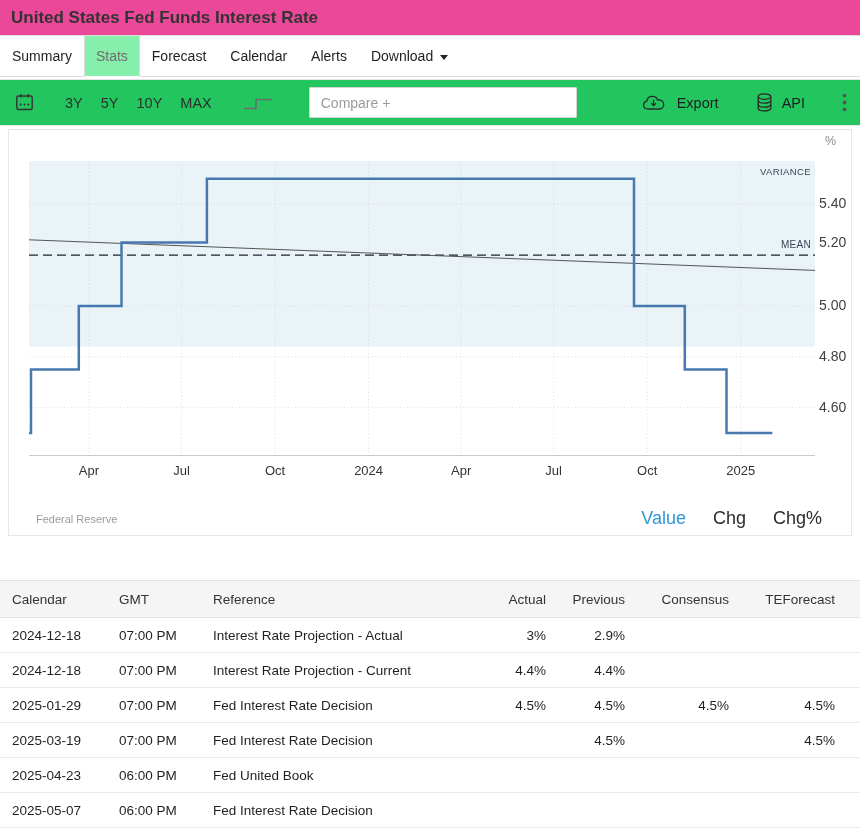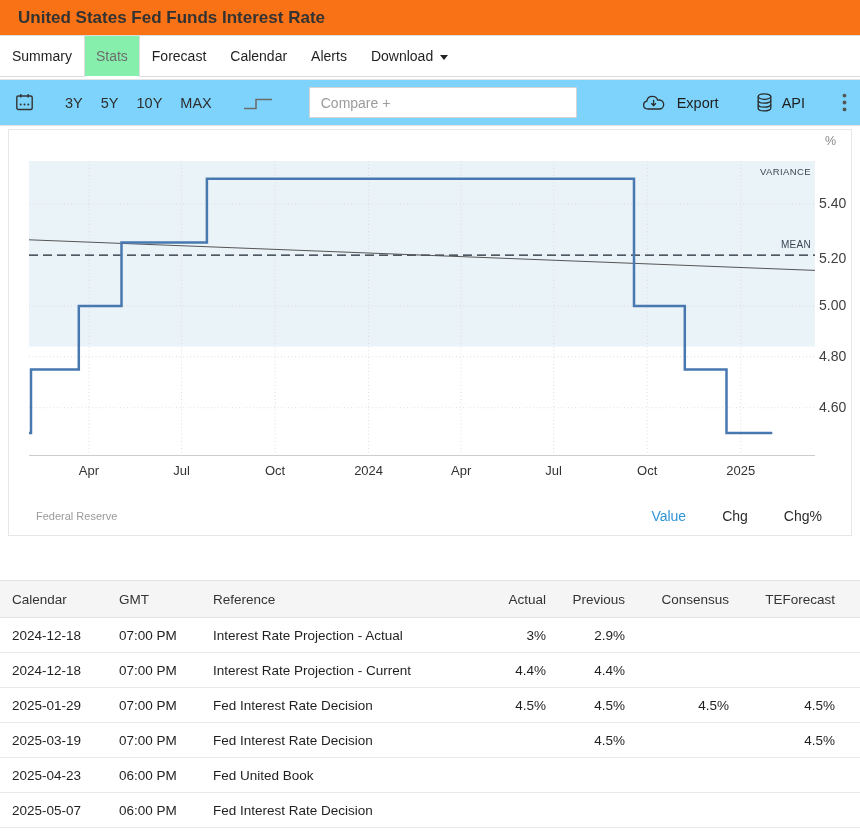--- a/index.html
+++ b/index.html
@@ -3,35 +3,35 @@
 <meta charset="utf-8">
 <style>
   * { box-sizing: border-box; }
   html,body { margin:0; padding:0; }
   body {
     width:860px; height:831px; background:#fff; overflow:hidden;
     font-family:"Liberation Sans", "DejaVu Sans", sans-serif;
     -webkit-font-smoothing:antialiased;
   }
   
-  .page-header { height:36px; background:#f97316; border-bottom:1px solid #dcdcdc;
-    display:flex; align-items:center; padding-left:18px; }
+  .page-header { height:36px; background:#ec4899; border-bottom:1px solid #dcdcdc;
+    display:flex; align-items:center; padding-left:11px; }
   .page-title { font-size:17px; font-weight:bold; color:#333; }
 
   
   .tab-bar { display:flex; height:41px; border-bottom:1px solid #dcdcdc; background:#fff; padding-left:0; }
   .tab { position:relative; display:flex; align-items:center; padding:0 11px;
     font-size:14px; color:#1f1f1f; cursor:pointer; border-left:1px solid transparent; border-right:1px solid transparent; }
   .tab.active { border-left-color:#dcdcdc; border-right-color:#dcdcdc; color:#6e6e6e; background:#86efac; }
   .tab.active::after { content:""; position:absolute; left:0; right:0; bottom:-1px; height:1px; background:#fff; }
   .caret-down { display:inline-block; width:0; height:0; margin-left:7px; margin-top:2px;
     border-left:4px solid transparent; border-right:4px solid transparent; border-top:5px solid #222; }
 
   
-  .toolbar { margin-top:2px; height:47px; background:#7dd3fc;
+  .toolbar { margin-top:2px; height:47px; background:#22c55e;
     border-top:1px solid #e4e4e4; border-bottom:1px solid #e4e4e4;
     display:flex; align-items:center; }
   .icon-btn { display:flex; align-items:center; justify-content:center; cursor:pointer; }
   .cal-btn { margin-left:14px; }
   .ranges { display:flex; gap:18px; margin-left:30px; }
   .range-btn { font-size:14.5px; color:#2e2e2e; cursor:pointer; }
   .step-btn { margin-left:28px; }
   .compare-input { margin-left:33px; width:268px; height:31px; border:1px solid #d4d4d4;
     background:#fff; padding:0 11px; font-size:14px; color:#333; border-radius:1px;
     font-family:"Liberation Sans", sans-serif; outline:none; }
@@ -41,21 +41,21 @@
 
   
   .chart-card { margin:3px 8px 0 8px; height:407px; border:1px solid #e7e7e7; position:relative; background:#fff; }
   #chart-svg { position:absolute; left:20px; top:31px; display:block; }
   .pct-label { position:absolute; top:4px; right:15px; font-size:12.5px; color:#8a8a8a; }
   .y-label { position:absolute; left:810px; width:42px; font-size:14px; color:#404040; }
   .x-label { position:absolute; width:70px; text-align:center; top:333px; font-size:13px; color:#333; }
   .chart-footer { position:absolute; left:27px; right:29px; top:378px;
     display:flex; justify-content:space-between; align-items:center; }
   .source-label { font-size:11px; color:#9a9a9a; }
-  .footer-links { display:flex; gap:36px; font-size:14px; }
+  .footer-links { display:flex; gap:27px; font-size:18px; }
   .footer-link { color:#2c2c2c; cursor:pointer; }
   .footer-link.active { color:#2f96d8; }
 
   
   .calendar-table { width:860px; margin-top:44px; border-collapse:collapse; table-layout:fixed; font-size:13.5px; }
   .calendar-table th { background:#f5f5f5; border-top:1px solid #e2e2e2; border-bottom:1px solid #e2e2e2;
     height:37px; font-weight:normal; color:#333; text-align:left; padding:0; }
   .calendar-table td { height:35px; border-bottom:1px solid #eaeaea; color:#1f1f1f; padding:0; }
   .calendar-table .pad-l { padding-left:12px; }
   .calendar-table .num { text-align:right; }
@@ -160,21 +160,21 @@
       <line x1="711.8" y1="0" x2="711.8" y2="295" stroke="#e0dcdc" stroke-width="1" stroke-dasharray="1,2.5"></line>
       <line x1="0" y1="294.5" x2="786" y2="294.5" stroke="#cccccc" stroke-width="1"></line>
       <line x1="0" y1="94.1" x2="786" y2="94.1" stroke="#1c2733" stroke-width="1.2" stroke-dasharray="9,5"></line>
       <line x1="0" y1="78.8" x2="786" y2="109.4" stroke="#555555" stroke-width="1"></line>
       <path d="M0.0,272.1 L2.0,272.1 L2.0,208.5 L49.8,208.5 L49.8,145.0 L92.5,145.0 L92.5,81.4 L177.9,81.4 L177.9,17.8 L605.0,17.8 L605.0,145.0 L655.8,145.0 L655.8,208.5 L697.5,208.5 L697.5,272.1 L743.3,272.1 L743.3,272.1" fill="none" stroke="#4878b0" stroke-width="2.5" stroke-linejoin="miter"></path>
       <text x="782" y="14" text-anchor="end" font-size="9.5" letter-spacing="0.4" font-family="Liberation Sans, sans-serif" fill="#3a4654">VARIANCE</text>
       <text x="782" y="87.1" text-anchor="end" font-size="10" letter-spacing="0.3" font-family="Liberation Sans, sans-serif" fill="#3a4654">MEAN</text>
     </svg>
   <div id="y-labels">
       <div class="y-label" style="top: 65.2328px;">5.40</div>
-      <div class="y-label" style="top: 120px;">5.20</div>
+      <div class="y-label" style="top: 104px;">5.20</div>
       <div class="y-label" style="top: 166.957px;">5.00</div>
       <div class="y-label" style="top: 217.819px;">4.80</div>
       <div class="y-label" style="top: 268.681px;">4.60</div>
     </div>
   <div id="x-labels">
       <div class="x-label" style="left: 44.9922px;">Apr</div>
       <div class="x-label" style="left: 137.523px;">Jul</div>
       <div class="x-label" style="left: 231.07px;">Oct</div>
       <div class="x-label" style="left: 324.617px;">2024</div>
       <div class="x-label" style="left: 417.147px;">Apr</div>

